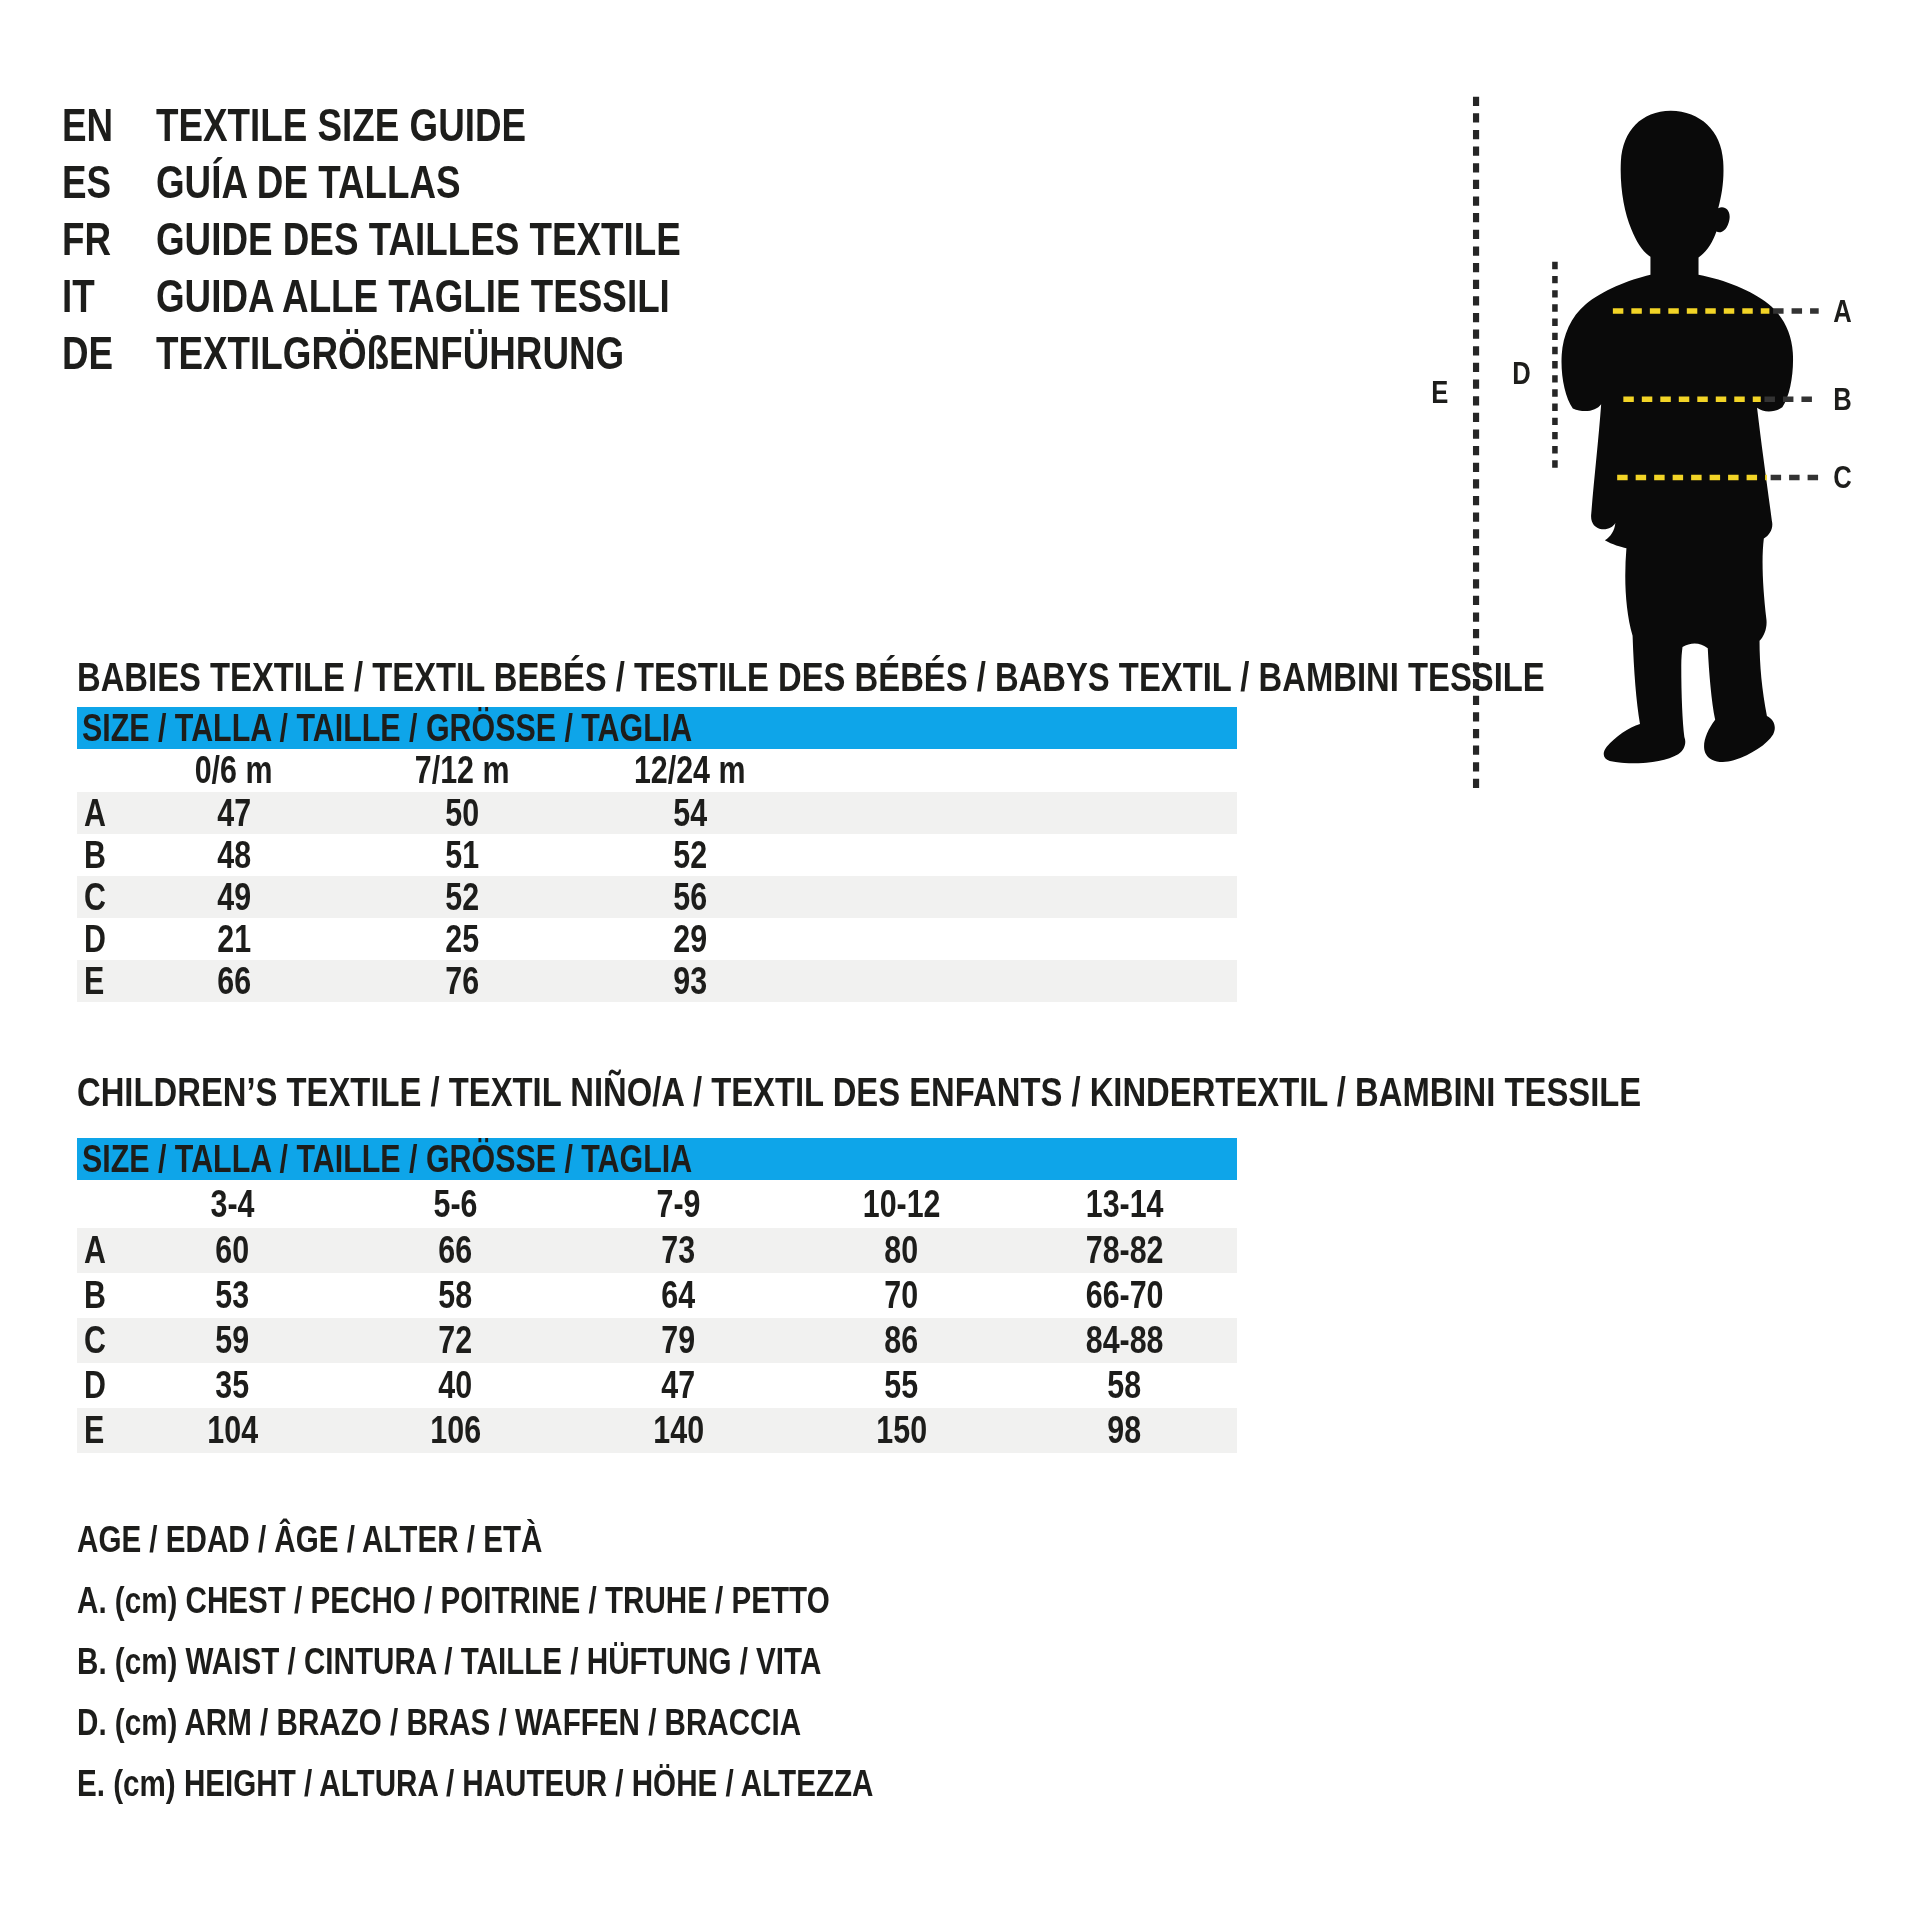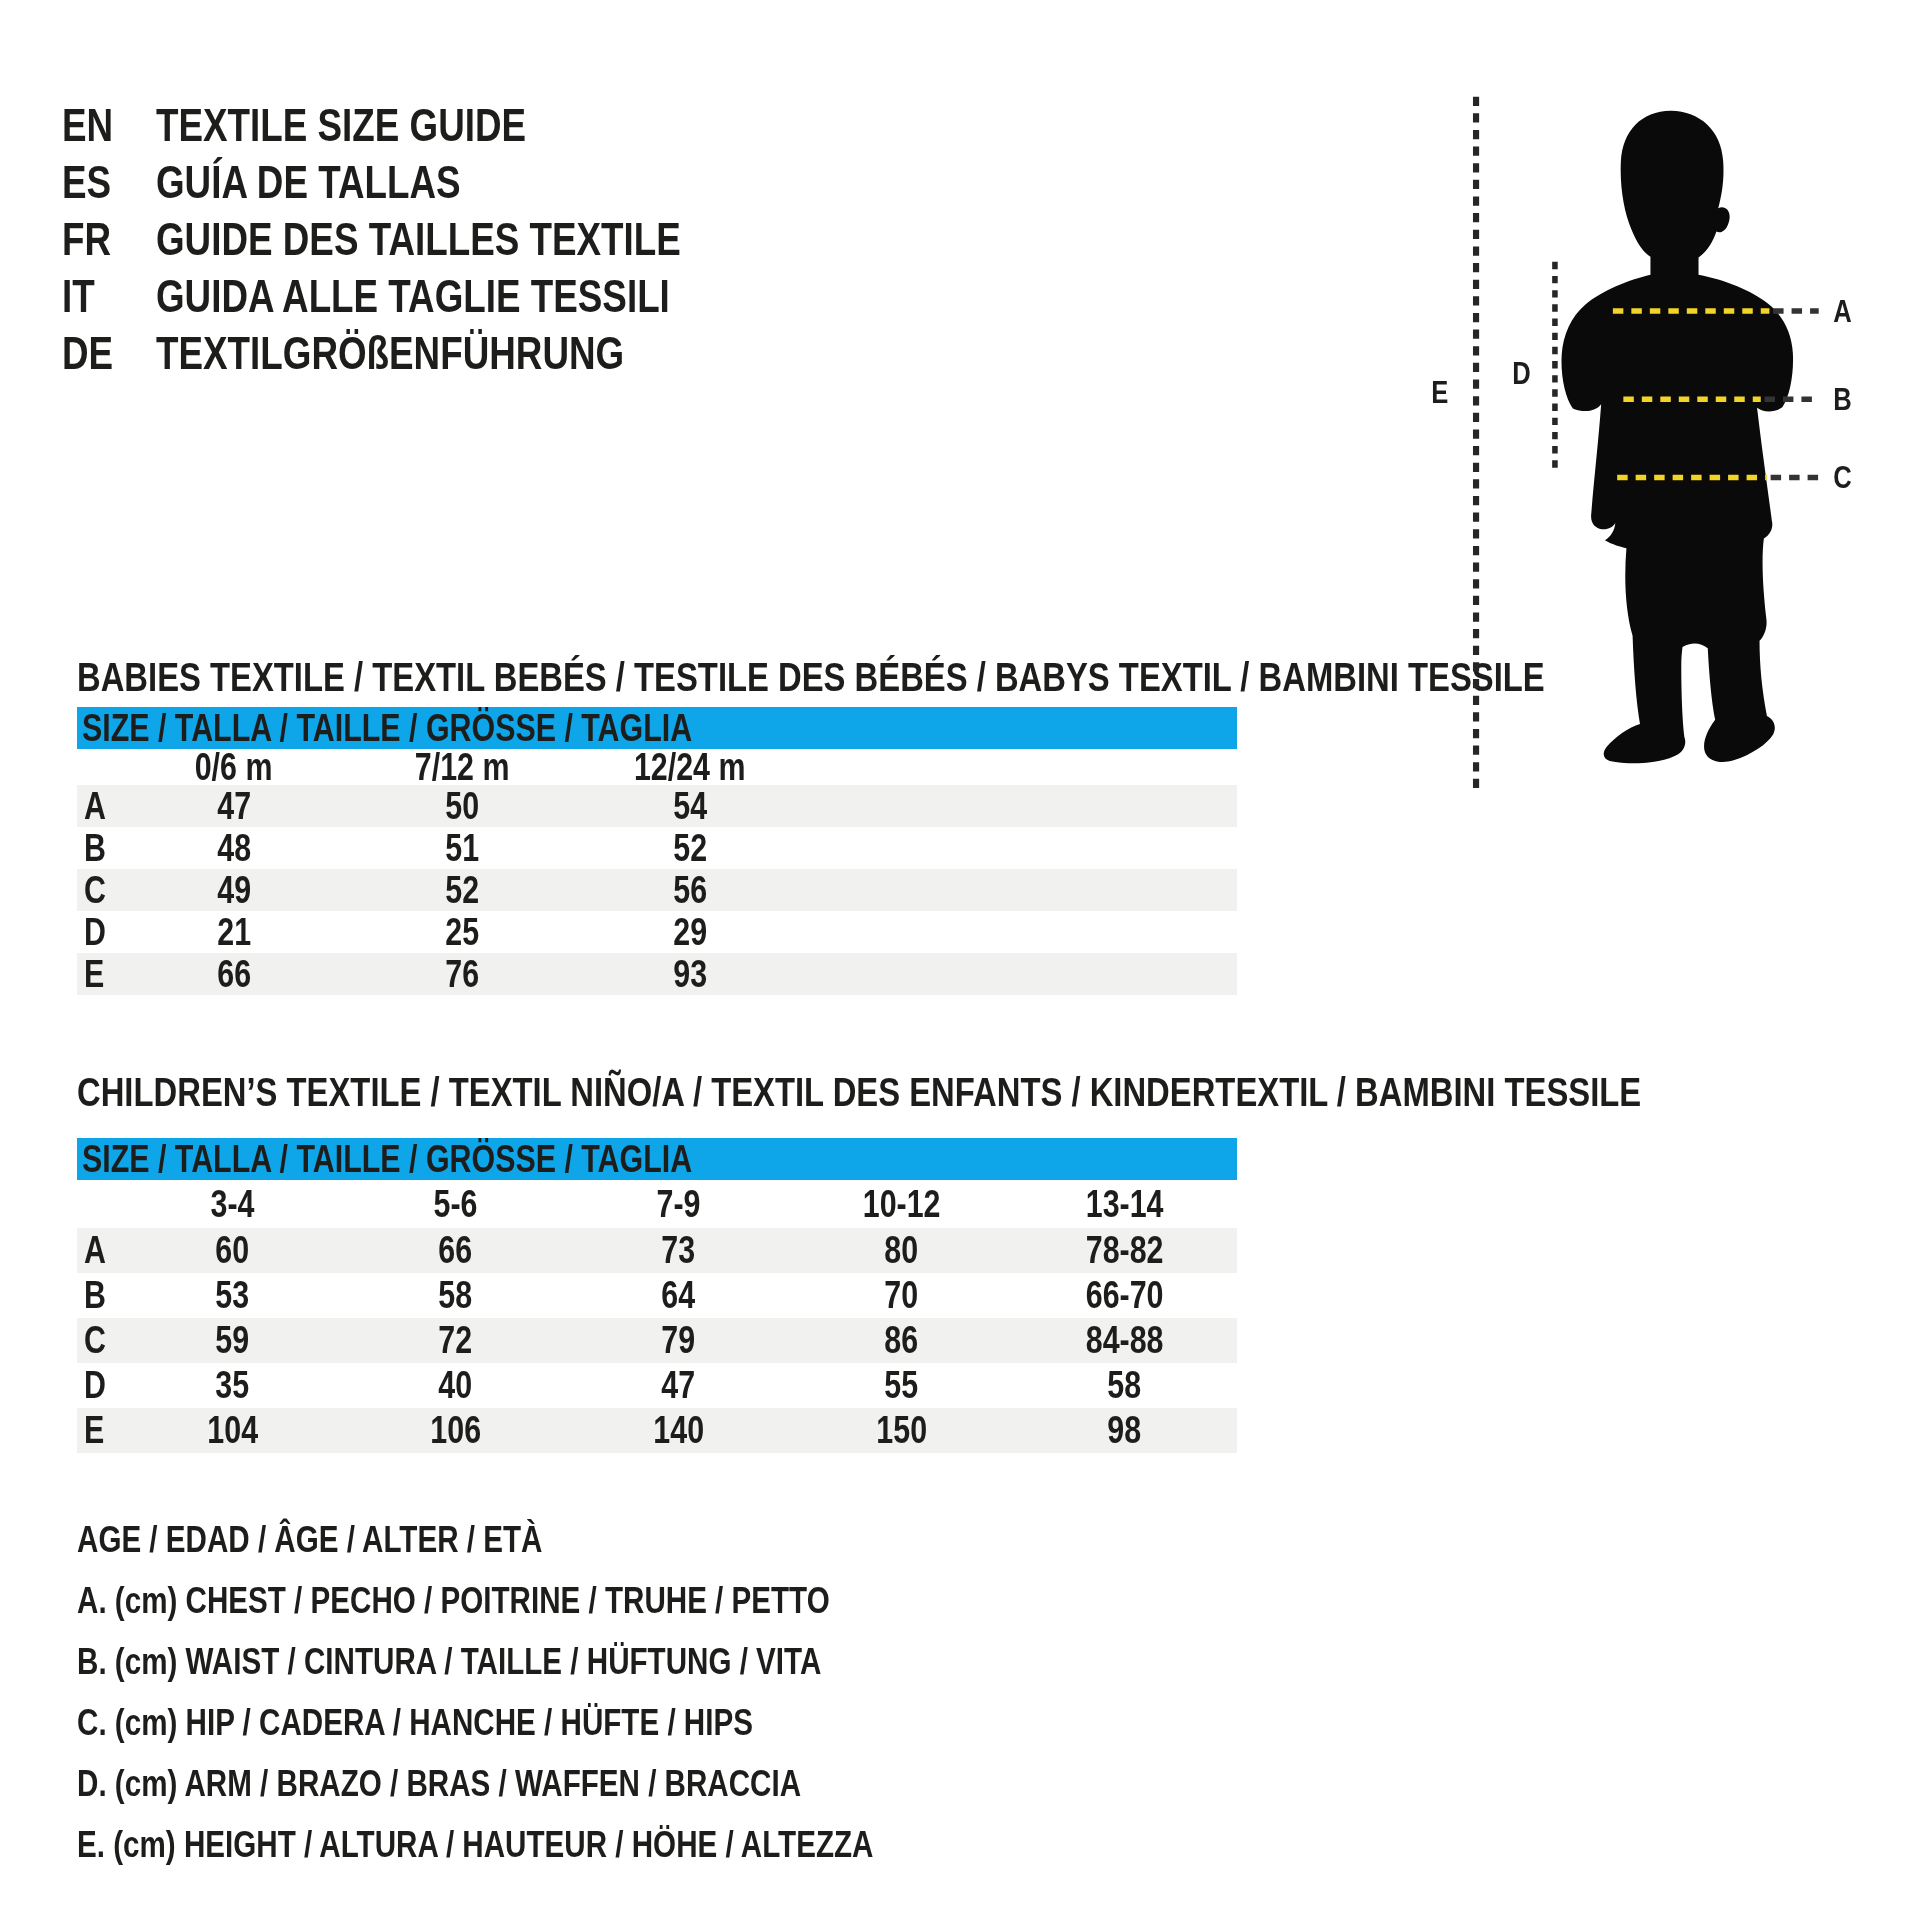--- a/index.html
+++ b/index.html
@@ -23,21 +23,21 @@
   .size-table{position:absolute;left:77px;width:1160px;}
   .size-bar{height:42px;background:#0ea5e9;display:flex;align-items:center;}
   .size-bar .cond{padding-left:6.2px;font-size:38px;font-weight:700;}
   .thead{display:flex;align-items:center;}
   .trow{display:flex;align-items:center;}
   .trow.striped{background:#f1f1f0;}
   .label-cell{box-sizing:border-box;padding-left:7.4px;font-size:38px;font-weight:700;flex:none;}
   .val-cell{flex:none;text-align:center;font-size:38px;font-weight:700;}
   .babies-t .label-cell{width:43px;}
   .babies-t .val-cell{width:228px;}
-  .babies-t .thead{height:36px;}
+  .babies-t .thead{height:43px;}
   .babies-t .trow{height:42px;}
   .children-t .label-cell{width:44px;}
   .children-t .val-cell{width:223px;}
   .children-t .thead{height:48px;}
   .children-t .trow{height:45px;}
 
   
   .legend{position:absolute;left:77px;top:1509px;}
   .legend-line{font-size:37px;line-height:61px;font-weight:700;white-space:nowrap;}
 
@@ -156,21 +156,20 @@
       <div class="val-cell"><span class="condc">140</span></div>
       <div class="val-cell"><span class="condc">150</span></div>
       <div class="val-cell"><span class="condc">98</span></div>
     </div>
   </div>
 
   <div class="legend">
     <div class="legend-line"><span class="cond">AGE / EDAD / ÂGE / ALTER / ETÀ</span></div>
     <div class="legend-line"><span class="cond">A. (cm) CHEST / PECHO / POITRINE / TRUHE / PETTO</span></div>
     <div class="legend-line"><span class="cond">B. (cm) WAIST / CINTURA / TAILLE / HÜFTUNG / VITA</span></div>
-    <div class="legend-line"><span class="cond">C. (cm) HIP / CADERA / HANCHE / HÜFTE / HIPS</span></div>
     <div class="legend-line"><span class="cond">D. (cm) ARM / BRAZO / BRAS / WAFFEN / BRACCIA</span></div>
     <div class="legend-line"><span class="cond">E. (cm) HEIGHT / ALTURA / HAUTEUR / HÖHE / ALTEZZA</span></div>
   </div>
 
   <svg id="figure-svg" width="540" height="758" viewBox="2250 130 876 1230">
 
     <line x1="2396" y1="157" x2="2396" y2="1283" stroke="#262626" stroke-width="10" stroke-dasharray="15 12"></line>
 
     <line x1="2524" y1="425" x2="2524" y2="770" stroke="#262626" stroke-width="9" stroke-dasharray="12 11"></line>
 

